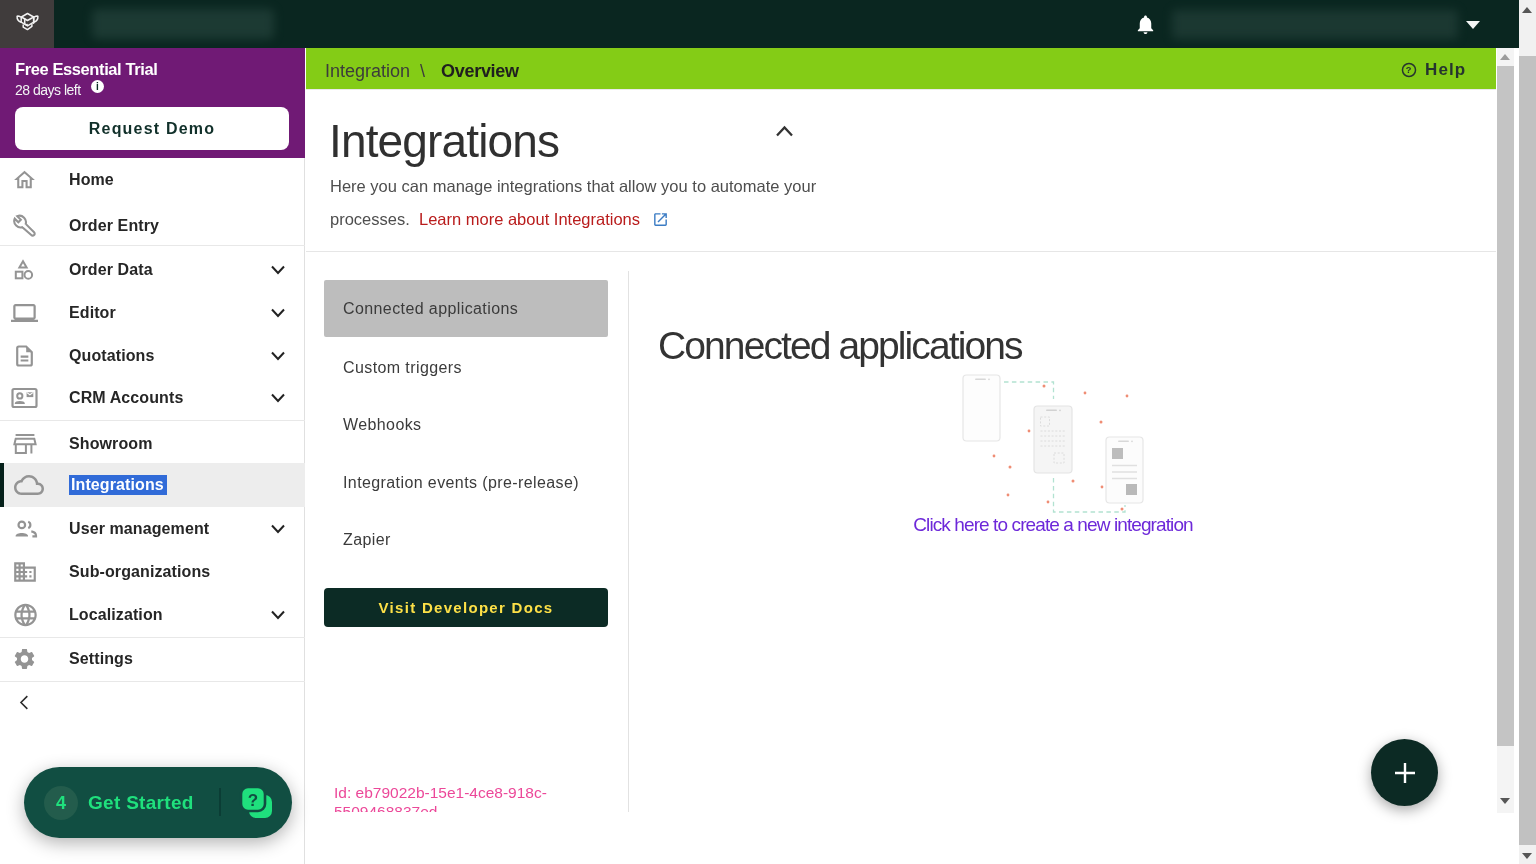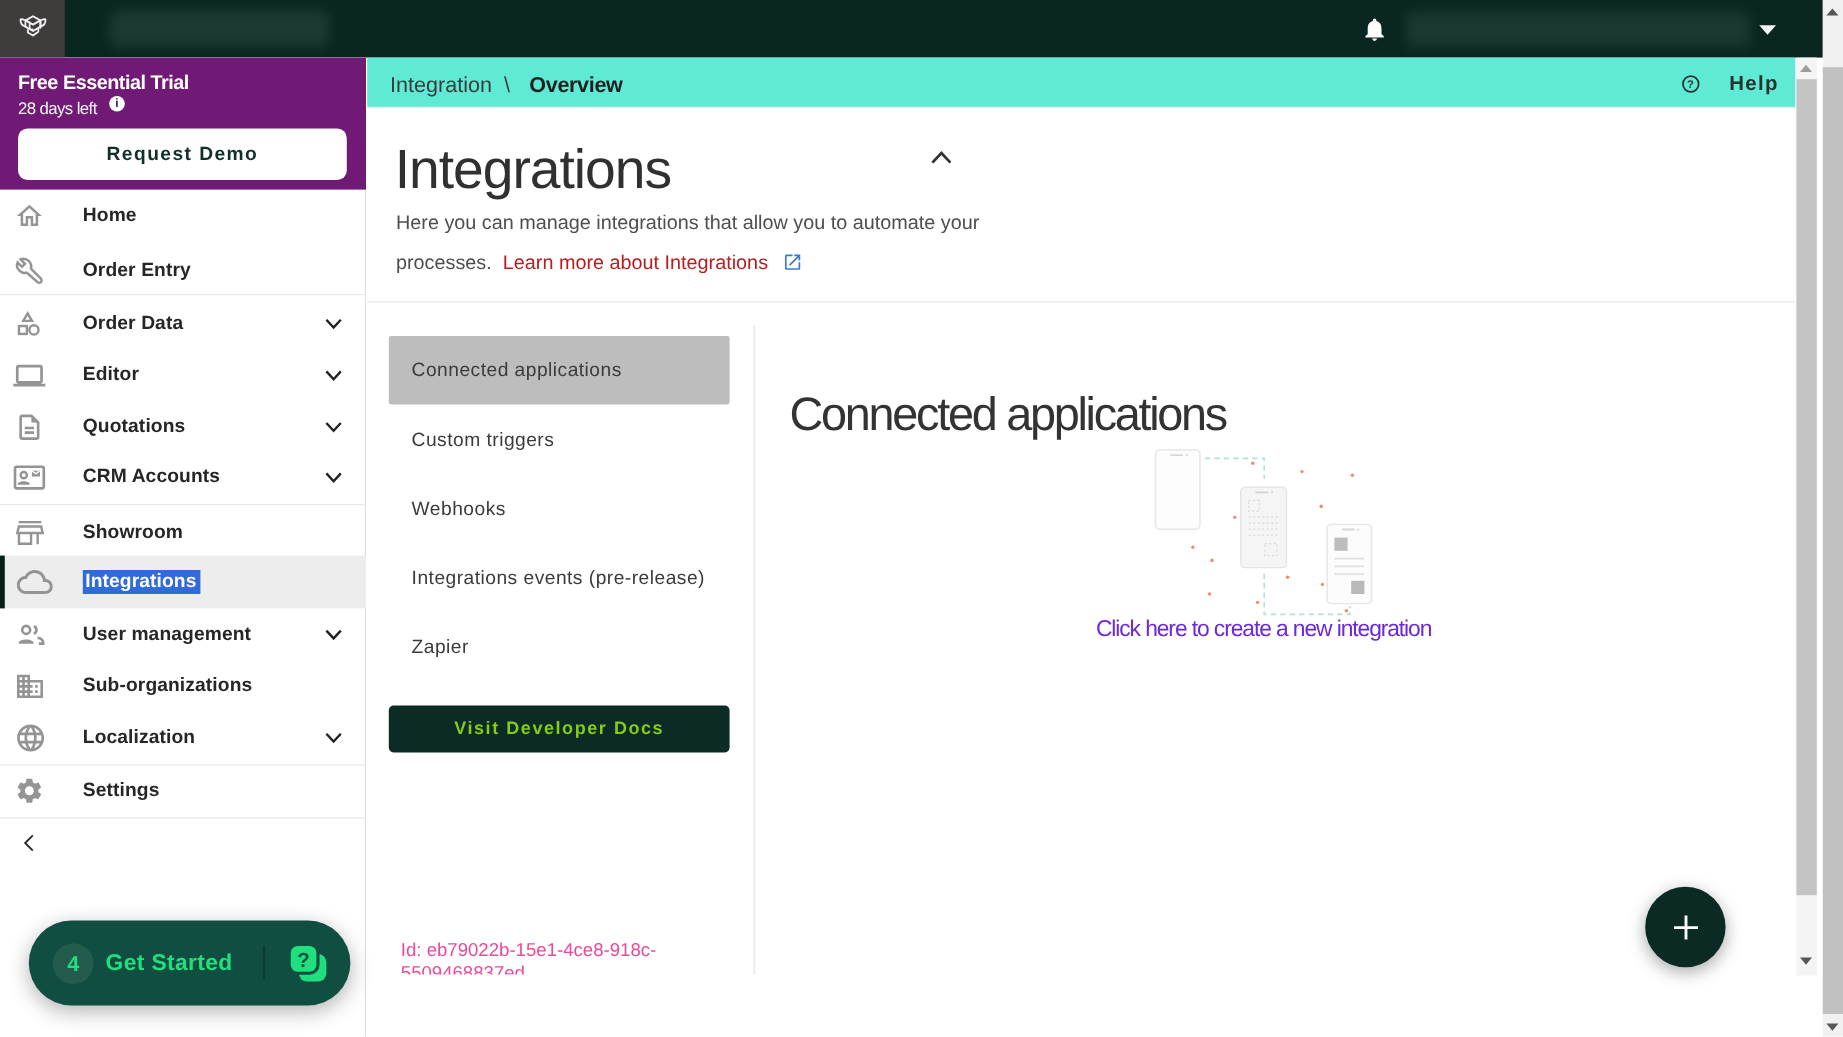--- a/index.html
+++ b/index.html
@@ -50,39 +50,39 @@
     display:flex; align-items:center; justify-content:center; }
   .pill-txt { position:absolute; left:64px; top:0; height:71px; display:flex; align-items:center;
     color:#1fe07d; font-size:19px; font-weight:bold; letter-spacing:.3px; }
   .pill-div { position:absolute; left:195px; top:21px; width:2px; height:28px; background:#0b3d35; }
 
   
   .fab { left:1371px; top:739px; width:67px; height:67px; border-radius:50%; background:#0c2a24;
     box-shadow:0 4px 14px rgba(0,0,0,.35); display:flex; align-items:center; justify-content:center; }
 
   
-  .crumbbar { left:306px; top:48px; width:1190px; height:42px; background:#5eead4;
+  .crumbbar { left:306px; top:48px; width:1190px; height:42px; background:#84cc16;
     border-bottom:1px solid #e9e9e9; }
   .crumb { position:absolute; left:19px; top:13px; font-size:18px; color:#3c3c3c; }
   .crumb b { color:#1f1f1f; letter-spacing:-0.3px; }
   .helpbox { position:absolute; left:1095px; top:12px; display:flex; align-items:center;
     font-size:17px; font-weight:bold; color:#26342f; letter-spacing:1.1px; }
 
   .h1 { left:329px; top:114px; font-size:46px; font-weight:normal; color:#303030;
     letter-spacing:-0.85px; }
   .h1-chev { left:775px; top:124px; }
   .para { left:330px; top:170px; width:490px; font-size:16.5px; line-height:32.5px; color:#4e4e4e; }
   .para a { color:#b91c1c; text-decoration:none; }
   .hdiv { left:306px; top:251px; width:1190px; height:1px; background:#e6e6e6; }
 
   .subnav-item { position:absolute; left:324px; width:284px; height:57px;
     display:flex; align-items:center; padding-left:19px; font-size:16px; letter-spacing:.4px; color:#3b3b3b; }
   .subnav-sel { background:#bdbdbd; border-radius:2px; }
   .docsbtn { left:324px; top:588px; width:284px; height:39px; background:#0c2b25; border-radius:4px;
-    color:#84cc16; font-size:15px; font-weight:bold; letter-spacing:1.3px;
+    color:#fde047; font-size:15px; font-weight:bold; letter-spacing:1.3px;
     display:flex; align-items:center; justify-content:center; }
   .vdiv { left:628px; top:271px; width:1px; height:541px; background:#e2e2e2; }
 
   .h2 { left:658px; top:324px; font-size:39px; font-weight:normal; color:#333; letter-spacing:-1.9px; }
   .newlink { left:853px; top:514px; width:400px; text-align:center; font-size:19px; letter-spacing:-0.9px; color:#6d28d9; white-space:nowrap; }
   .idtext { left:334px; top:783px; width:230px; height:29px; overflow:hidden;
     font-size:15.5px; line-height:19px; color:#ec4899; }
 
   
   .in-sb { left:1497px; top:48px; width:17px; height:765px; background:#f4f4f4; }
@@ -254,40 +254,40 @@
   </svg>
 </div>
 
 <div class="abs crumbbar">
   <div class="crumb">Integration<span style="margin:0 16px 0 10px">\</span><b>Overview</b></div>
   <div class="helpbox">
     <svg width="16" height="16" viewBox="0 0 24 24" fill="none" stroke="#26342f" stroke-width="2.2">
       <circle cx="12" cy="12" r="9.8"></circle>
       <text x="12" y="17" text-anchor="middle" font-size="14" font-weight="bold" fill="#26342f" stroke="none" font-family="Liberation Sans">?</text>
     </svg>
-    <span style="margin-left:24px">Help</span>
+    <span style="margin-left:8px">Help</span>
   </div>
 </div>
 
 <div class="abs h1">Integrations</div>
 <svg class="abs h1-chev" width="19" height="14" viewBox="0 0 19 14" fill="none" stroke="#333" stroke-width="2.3">
   <path d="M2 11.5 L9.5 3.5 L17 11.5"></path>
 </svg>
 <div class="abs para">Here you can manage integrations that allow you to automate your processes.&nbsp;
   <a>Learn more about Integrations</a>
   <svg width="17" height="17" viewBox="0 0 24 24" fill="#3b7cc4" style="vertical-align:-3px;margin-left:7px">
     <path d="M19 19H5V5h7V3H5c-1.11 0-2 .9-2 2v14c0 1.1.89 2 2 2h14c1.1 0 2-.9 2-2v-7h-2v7zM14 3v2h3.59l-9.83 9.83 1.41 1.41L19 6.41V10h2V3h-7z"></path>
   </svg>
 </div>
 <div class="abs hdiv"></div>
 
 <div class="abs subnav-item subnav-sel" style="top:280px">Connected applications</div>
 <div class="abs subnav-item" style="top:339.5px">Custom triggers</div>
 <div class="abs subnav-item" style="top:396.5px">Webhooks</div>
-<div class="abs subnav-item" style="top:454px">Integrations events (pre-release)</div>
+<div class="abs subnav-item" style="top:454px">Integration events (pre-release)</div>
 <div class="abs subnav-item" style="top:511.5px">Zapier</div>
 <div class="abs docsbtn">Visit Developer Docs</div>
 <div class="abs vdiv"></div>
 
 <div class="abs h2">Connected applications</div>
 
 <svg class="abs" style="left:950px;top:368px" width="200" height="148" viewBox="0 0 200 148">
 
   <path d="M54 14 H103.5 V31" fill="none" stroke="#b2e2d1" stroke-width="1.3" stroke-dasharray="4.5 3.4"></path>
   <path d="M103.5 110 V144 H175 V137" fill="none" stroke="#b2e2d1" stroke-width="1.3" stroke-dasharray="4.5 3.4"></path>

